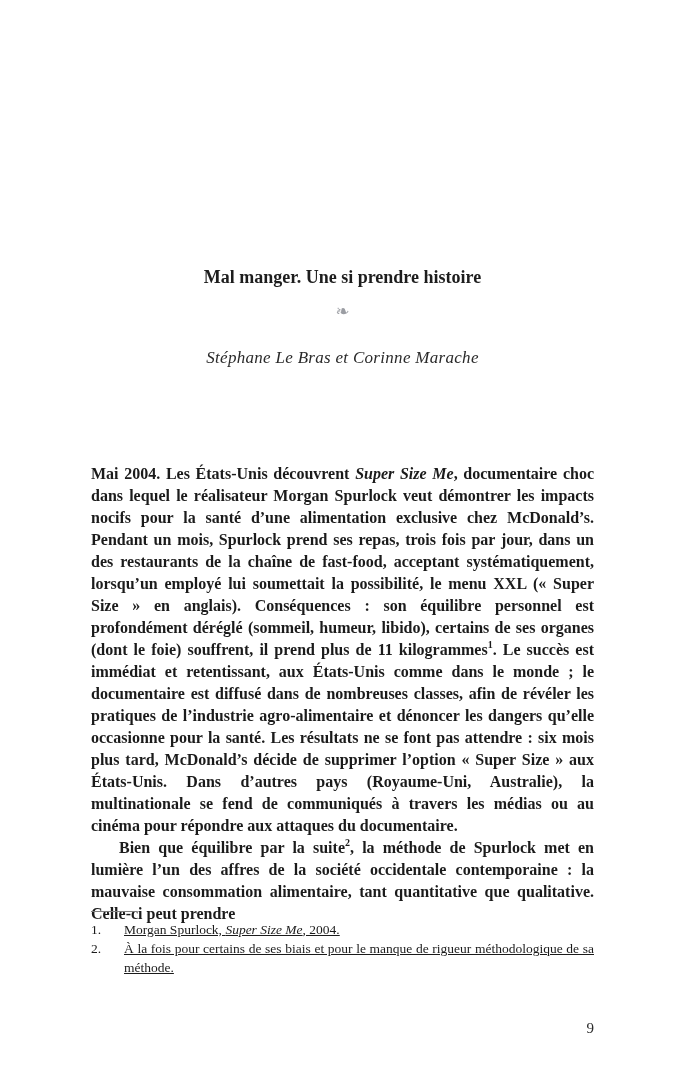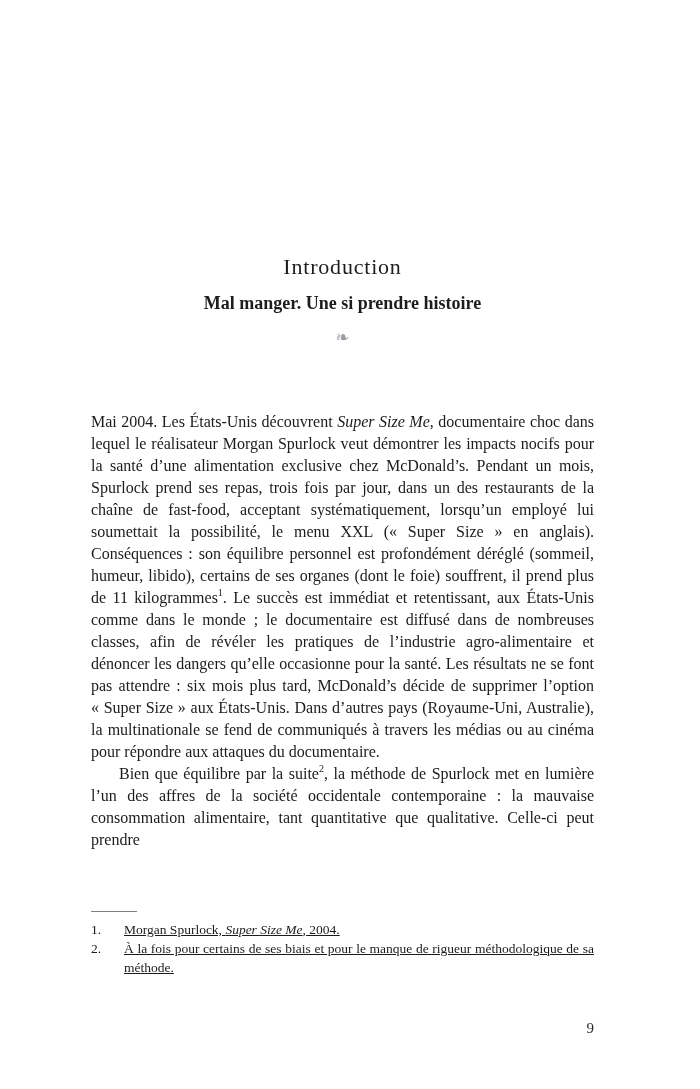--- a/index.html
+++ b/index.html
@@ -47,24 +47,25 @@
   .authors{
     margin-top:26px;
     font-size:17px;
     line-height:22px;
     font-style:italic;
     text-align:center;
     letter-spacing:0.3px;
     color:#2a2a2a;
   }
   .body-text{
-    margin-top:64px;
+    margin-top:94px;
     font-size:16px;
     line-height:22px;
     text-align:justify;
+    font-weight:bold;
   }
   .body-text p{
     margin:0;
   }
   .body-text p.indent{
     text-indent:28px;
   }
   .it{font-style:italic;}
   sup{
     font-size:10px;
@@ -105,23 +106,23 @@
     font-size:15px;
     line-height:18px;
     color:#2a2a2a;
   }
 </style>
 </head>
 <body>
 
 <div class="page">
   <div class="content">
-    <h1 class="chapter-title">Introduction</h1>
     <h2 class="chapter-subtitle">Mal manger. Une si prendre histoire</h2>
     <div class="ornament">❧</div>
+    <div class="authors">Stéphane Le Bras et Corinne Marache</div>
     <div class="body-text">
         <p><span>Mai 2004. Les États-Unis découvrent </span><span class="it">Super Size Me</span><span>, documentaire choc dans lequel le réalisateur Morgan Spurlock veut démontrer les impacts nocifs pour la santé d’une alimentation exclusive chez McDonald’s. Pendant un mois, Spurlock prend ses repas, trois fois par jour, dans un des restaurants de la chaîne de fast-food, acceptant systématiquement, lorsqu’un employé lui soumettait la possibilité, le menu XXL («&nbsp;Super Size&nbsp;» en anglais). Conséquences&nbsp;: son équilibre personnel est profondément déréglé (sommeil, humeur, libido), certains de ses organes (dont le foie) souffrent, il prend plus de 11 kilogrammes</span><sup>1</sup><span>. Le succès est immédiat et retentissant, aux États-Unis comme dans le monde&nbsp;; le documentaire est diffusé dans de nombreuses classes, afin de révéler les pratiques de l’industrie agro-alimentaire et dénoncer les dangers qu’elle occasionne pour la santé. Les résultats ne se font pas attendre&nbsp;: six mois plus tard, McDonald’s décide de supprimer l’option «&nbsp;Super Size&nbsp;» aux États-Unis. Dans d’autres pays (Royaume-Uni, Australie), la multinationale se fend de communiqués à travers les médias ou au cinéma pour répondre aux attaques du documentaire.</span></p>
         <p class="indent"><span>Bien que équilibre par la suite</span><sup>2</sup><span>, la méthode de Spurlock met en lumière l’un des affres de la société occidentale contemporaine&nbsp;: la mauvaise consommation alimentaire, tant quantitative que qualitative. Celle-ci peut prendre</span></p>
       </div>
   </div>
 
   <div class="footnotes">
     <div class="fn-rule"></div>
     <div>
         <div class="fn-item">

